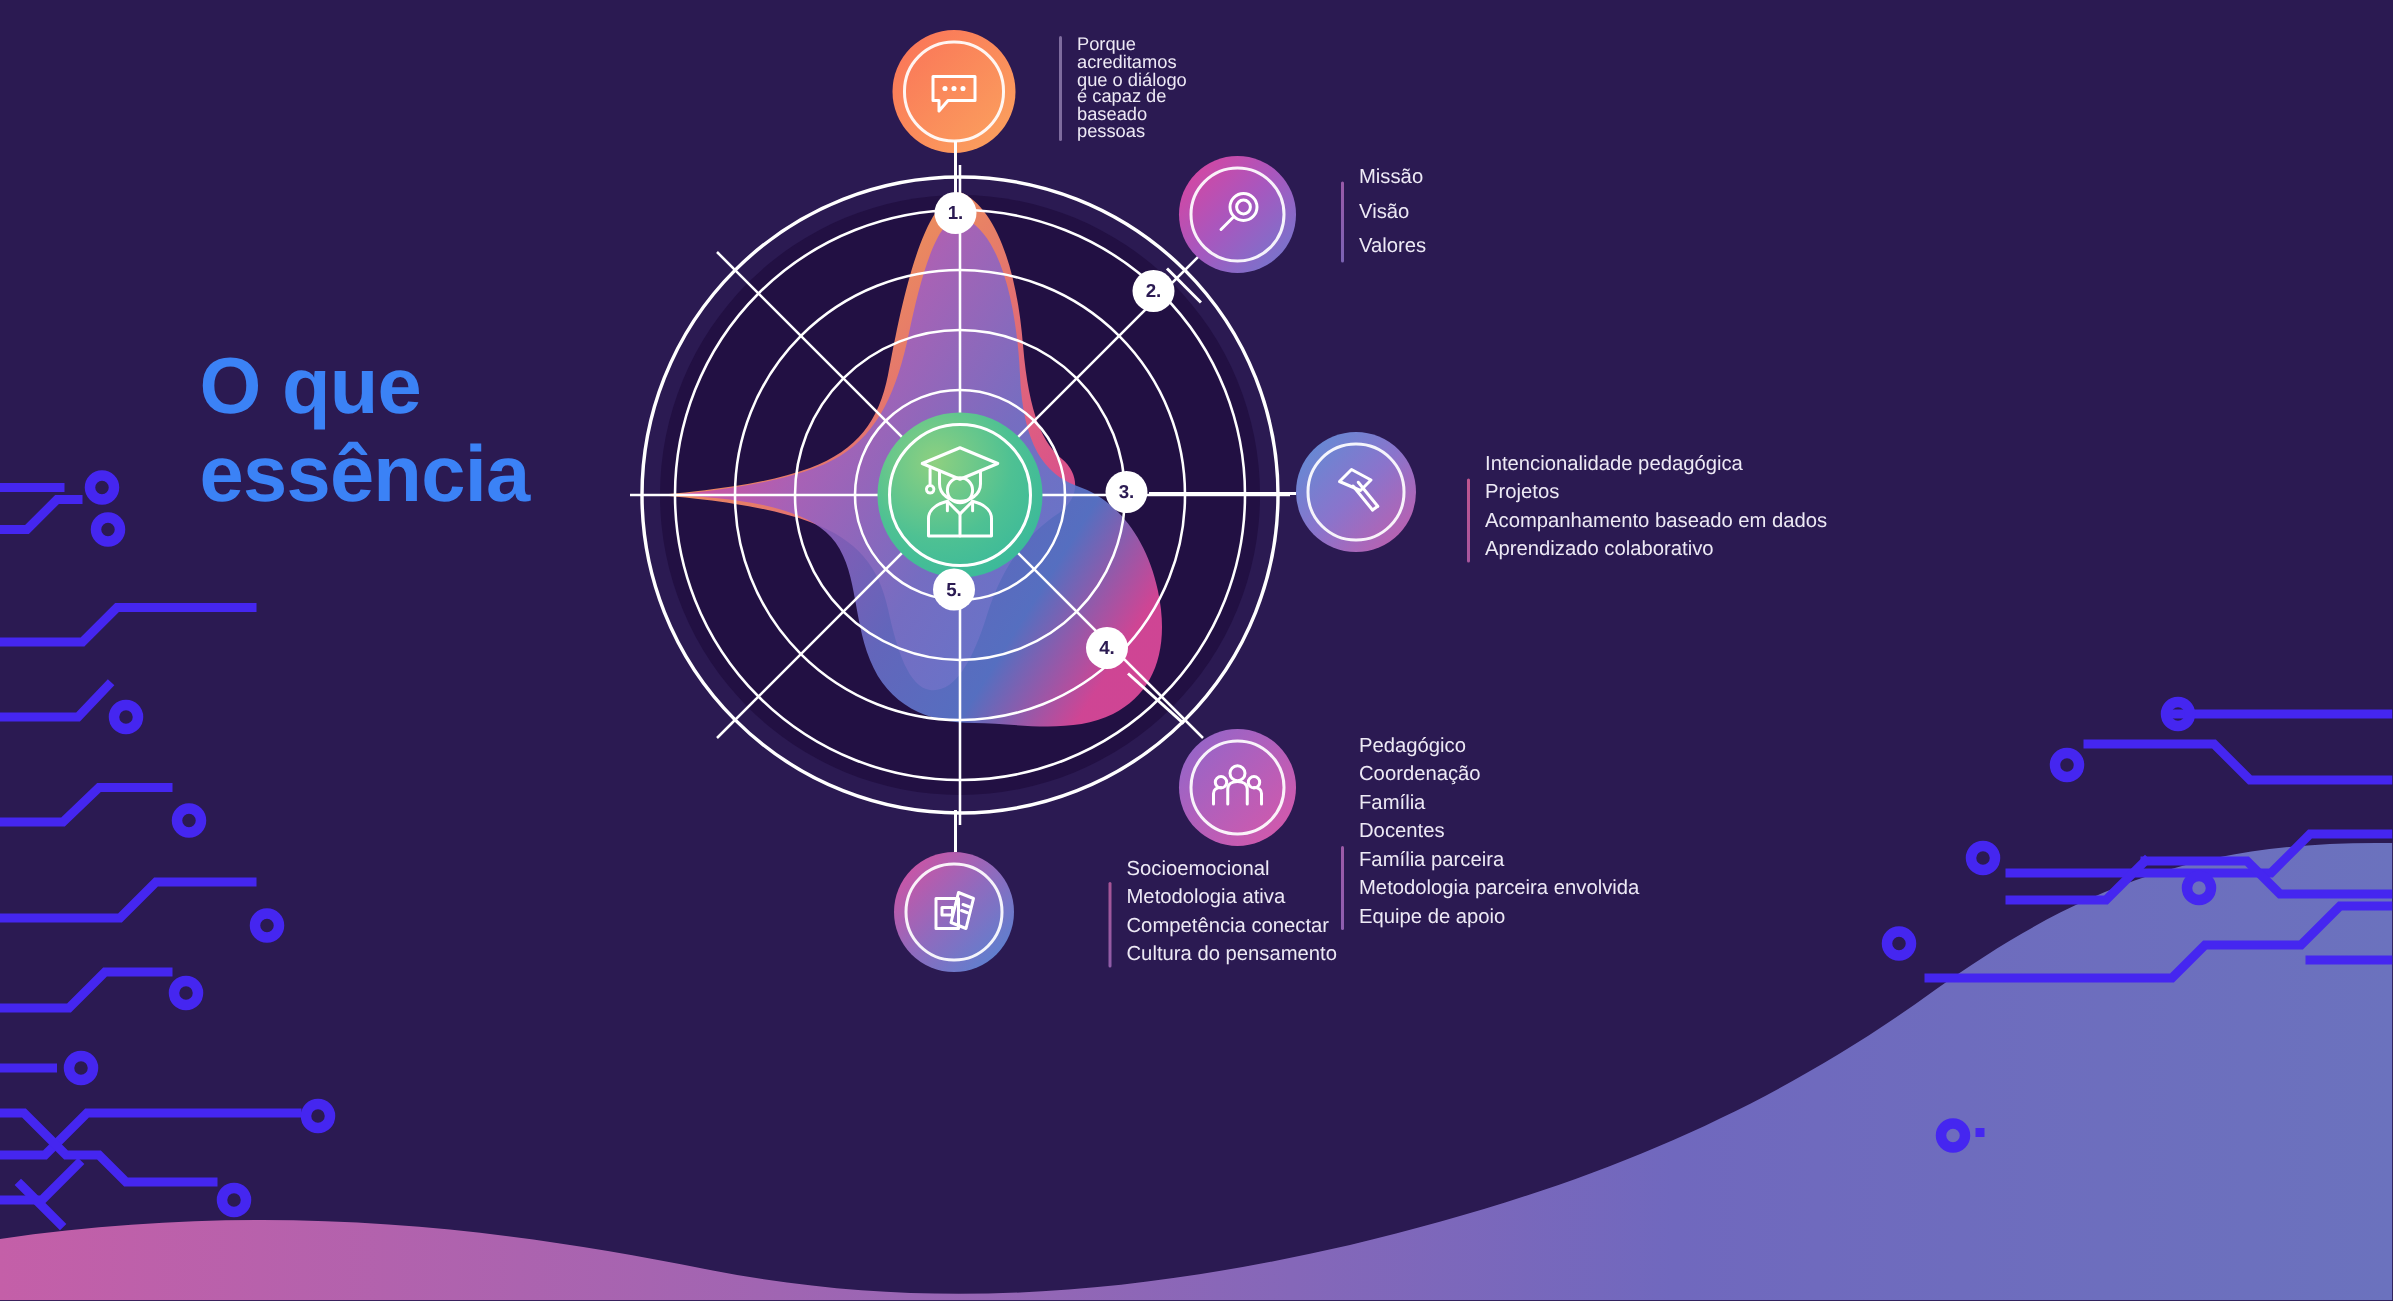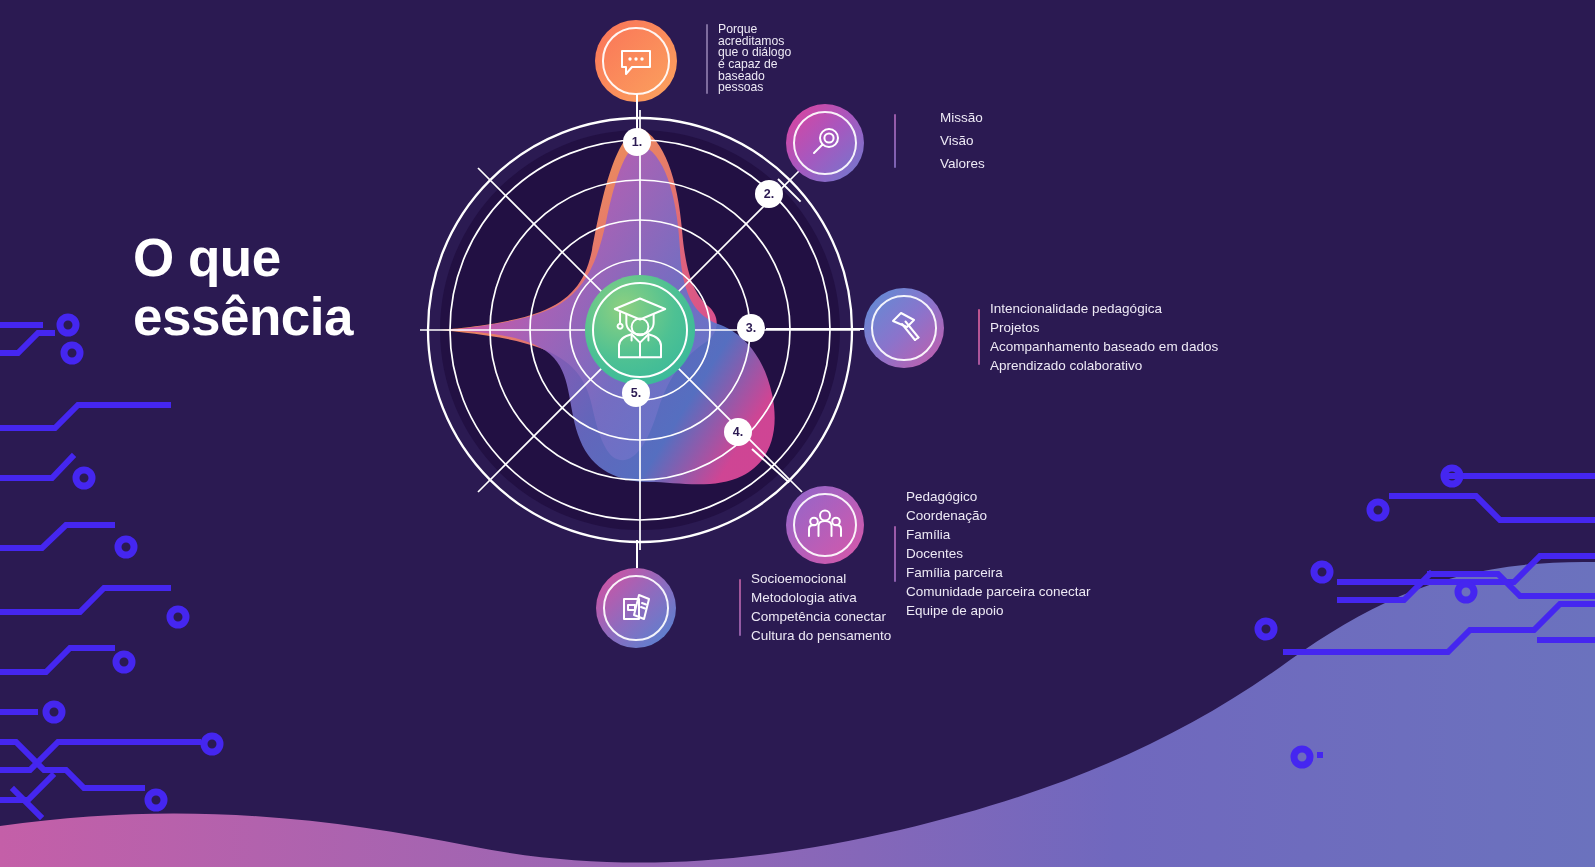--- a/index.html
+++ b/index.html
@@ -20,21 +20,21 @@
 
   
   #title {
     position: absolute;
     left: 133px; top: 228px;
     width: 320px;
     font-size: 53px;
     line-height: 59px;
     font-weight: bold;
     letter-spacing: -0.5px;
-    color: #ffffff;
+    color: #3b82f6;
   }
   #title span { display: block; }
 
   
   #radar { position: absolute; left: 420px; top: 110px; width: 440px; height: 440px; }
 
   
   .node { position: absolute; }
   .node-icon {
     position: absolute;
@@ -44,21 +44,21 @@
   .node-icon .ring {
     position: absolute; left: 9%; top: 9%; width: 82%; height: 82%;
     border: 2px solid rgba(255,255,255,0.92);
     border-radius: 50%;
   }
   .node-icon svg { position: relative; z-index: 2; }
 
   .node-list {
     position: absolute;
     display: flex;
-    align-items: center;
+    align-items: flex-end;
     padding-left: 28px;
   }
   .node-list .bar {
     width: 2px;
     flex: 0 0 2px;
     margin-right: 10px;
     border-radius: 1px;
   }
   .node-list ul { list-style: none; }
   .node-list li {
@@ -268,21 +268,21 @@
       <svg width="40" height="40" viewBox="0 0 40 40">
         <g fill="none" stroke="#ffffff" stroke-width="2" stroke-linecap="round">
           <circle cx="24" cy="15" r="9"></circle>
           <circle cx="24" cy="15" r="4.6"></circle>
           <line x1="17.5" y1="21.5" x2="9" y2="30"></line>
         </g>
       </svg>
     </div>
     <div class="node-list" style="left:866px; top:106px;">
       <div class="bar" style="height:54px; background:linear-gradient(180deg,#9A5AA8,#7B63B4);"></div>
-      <ul style="line-height:23px;margin-left:34px;">
+      <ul style="line-height:23px;">
         <li style="line-height:23px;">Missão</li>
         <li style="line-height:23px;">Visão</li>
         <li style="line-height:23px;">Valores</li>
       </ul>
     </div>
   </div>
 
   <div class="node">
     <div class="node-icon" style="left:864px; top:288px; width:80px; height:80px;
                 background:linear-gradient(135deg,#5B8FD6 0%,#8A74CC 50%,#C75BA8 100%);">
@@ -323,21 +323,21 @@
       </svg>
     </div>
     <div class="node-list" style="left:866px; top:487px;">
       <div class="bar" style="height:56px; background:linear-gradient(180deg,#9E5AA8,#8E5FB0);"></div>
       <ul>
         <li>Pedagógico</li>
         <li>Coordenação</li>
         <li>Família</li>
         <li>Docentes</li>
         <li>Família parceira</li>
-        <li>Comunidade parceira conectar</li>
+        <li>Metodologia parceira envolvida</li>
         <li>Equipe de apoio</li>
       </ul>
     </div>
   </div>
 
   <div class="node">
     <div class="node-icon" style="left:596px; top:568px; width:80px; height:80px;
                 background:linear-gradient(135deg,#DC4E9E 0%,#8F6BBE 50%,#4E86D4 100%);">
       <span class="ring"></span>
       <svg width="42" height="42" viewBox="0 0 42 42">

